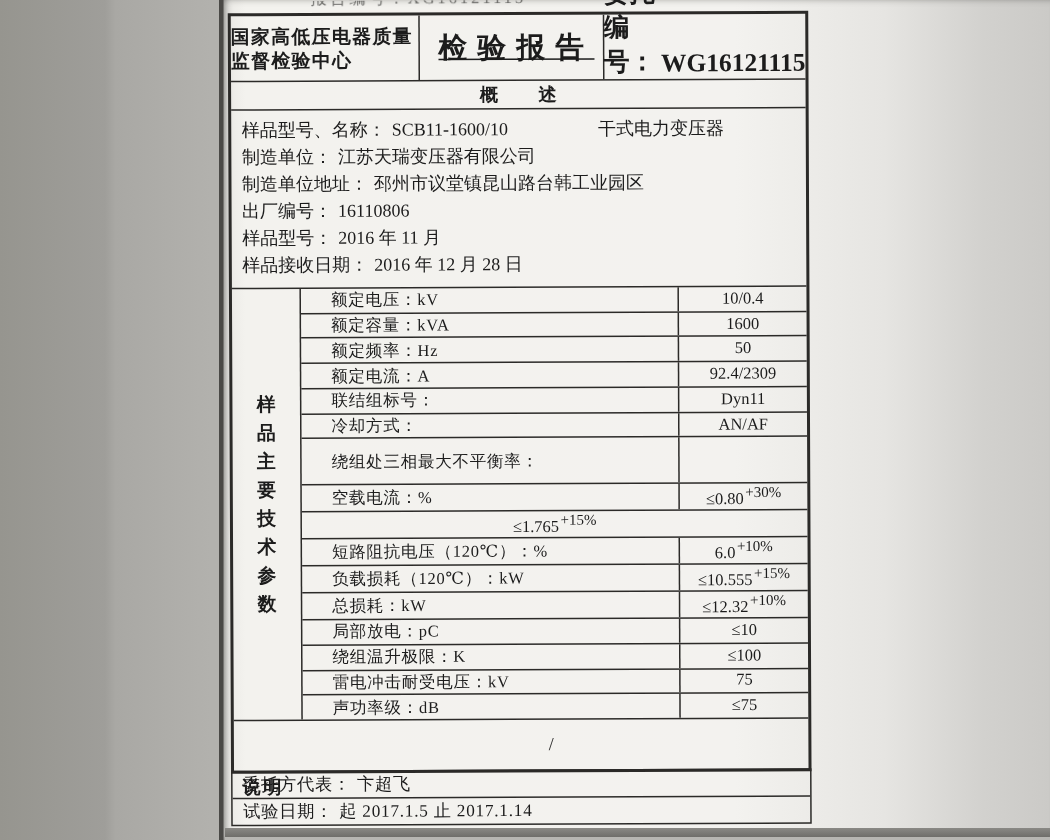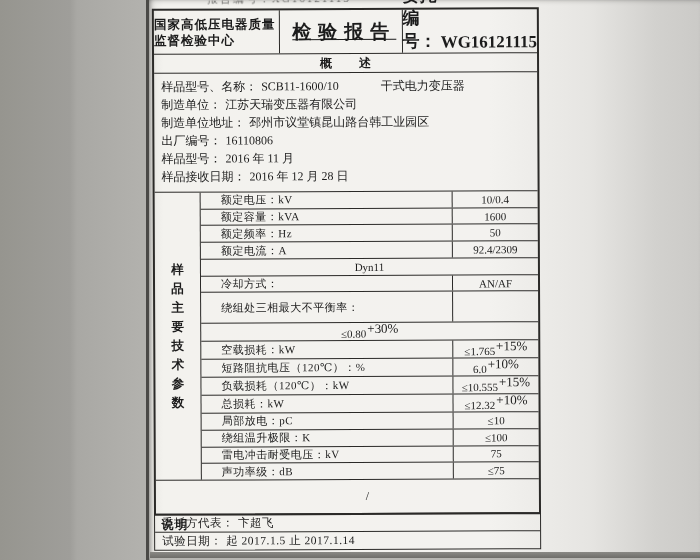--- a/index.html
+++ b/index.html
@@ -51,34 +51,34 @@
               font-size:19px; font-weight:bold; letter-spacing:7px; padding-left:7px;text-decoration:underline;}
   .hdr-no{ width:138px; display:flex; justify-content:center; align-items:flex-end; font-size:17px; font-weight:bold;}
 
   
   .overview-title{ height:18px; display:flex; justify-content:center; align-items:center;
                    font-size:12px; letter-spacing:12px; padding-left:12px; font-weight:bold;}
 
   
   .overview{ height:113px; padding:5px 6px 0 7px; }
   .ov-line{ height:18px; font-size:12px; white-space:nowrap; }
-  .ov-line .val2{ margin-left:42px; }
+  .ov-line .val2{ margin-left:60px; }
 
   
   .params{ display:flex; height:287px; }
   .side{ width:45px; display:flex; flex-direction:column; justify-content:center; align-items:center;
          font-size:12.5px; line-height:19px; font-weight:bold;}
   .pcol{ flex:1; display:flex; flex-direction:column; }
   .prow{ display:flex; height:17px; }
   .prow.tall{ height:32px; }
   .prow:not(:last-child){ border-bottom:1.2px solid #2b2a28; }
   .plabel{ width:252px; border-right:1.2px solid #2b2a28; font-size:11px; display:flex; align-items:center;
            padding-left:20px; box-sizing:border-box; white-space:nowrap; letter-spacing:.5px;}
   .pvalue{ flex:1; font-size:11px; display:flex; flex-direction:column; justify-content:center; align-items:center; white-space:nowrap;}
-  .pvalue sup{ font-size:13px; margin-left:1px; }
+  .pvalue sup{ font-size:10px; margin-left:1px; }
   .pvalue .vline{ line-height:14px; }
 
   
   .notes{ height:33px; }
   .notes-label{ width:40px; display:flex; justify-content:center; align-items:center; font-size:12px; letter-spacing:2px; font-weight:bold;margin-top:44px;}
   .notes-value{ flex:1; display:flex; justify-content:center; align-items:center; font-size:12px; }
 
   
   .footerbox{
     position:absolute; left:153px; top:513px; width:387px;
@@ -180,44 +180,45 @@
   </div>
 
   <div class="prow">
     <div class="plabel">额定电流：A</div>
     <div class="pvalue">
                 <div class="vline">92.4/2309</div>
               </div>
   </div>
 
   <div class="prow">
+    <div class="plabel">联结组标号：</div>
     <div class="pvalue">
                 <div class="vline">Dyn11</div>
               </div>
   </div>
 
   <div class="prow">
     <div class="plabel">冷却方式：</div>
     <div class="pvalue">
                 <div class="vline">AN/AF</div>
               </div>
   </div>
 
   <div class="prow tall">
     <div class="plabel">绕组处三相最大不平衡率：</div>
   </div>
 
   <div class="prow">
+    <div class="plabel">空载电流：%</div>
     <div class="pvalue">
                 <div class="vline">≤0.80<sup>+30%</sup></div>
               </div>
   </div>
 
   <div class="prow">
-    <div class="plabel">空载损耗：kW</div>
     <div class="pvalue">
                 <div class="vline">≤1.765<sup>+15%</sup></div>
               </div>
   </div>
 
   <div class="prow">
     <div class="plabel">短路阻抗电压（120℃）：%</div>
     <div class="pvalue">
                 <div class="vline">6.0<sup>+10%</sup></div>
               </div>

